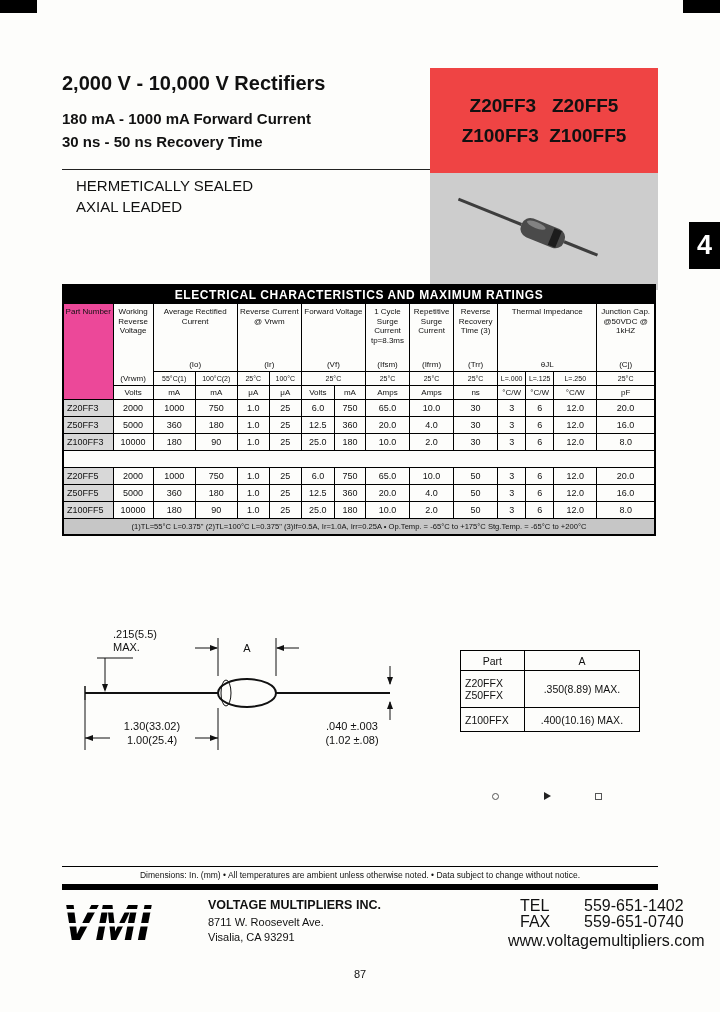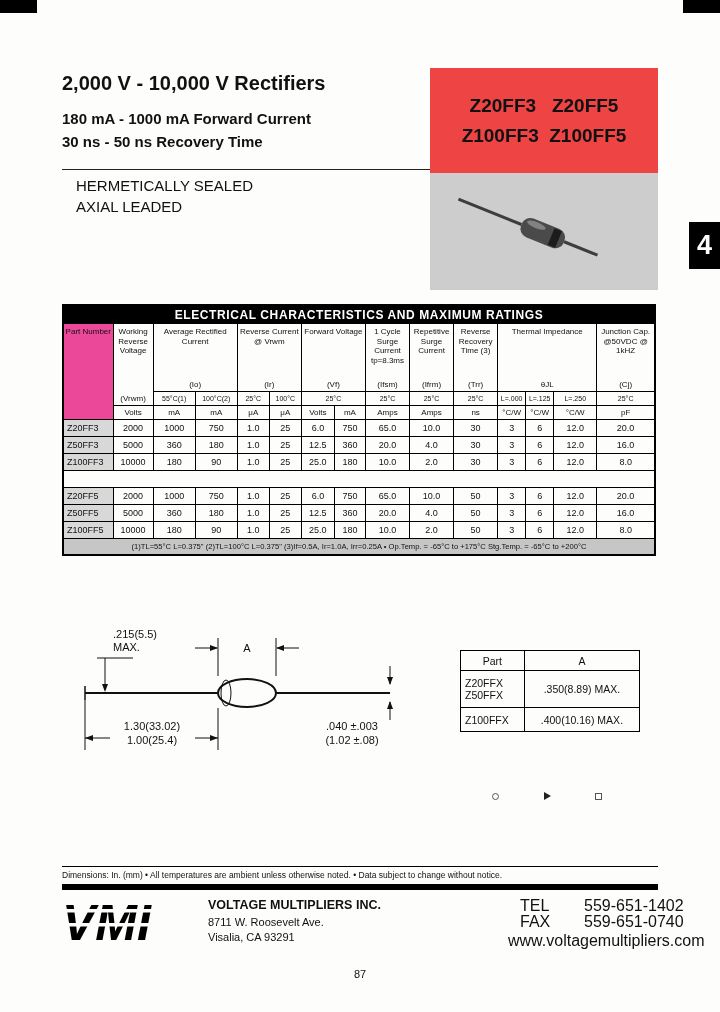--- a/index.html
+++ b/index.html
@@ -23,21 +23,21 @@
     position:absolute; left:430px; top:68px; width:228px; height:105px; background:#ef4444;
     display:flex; flex-direction:column; justify-content:center; align-items:center; gap:8px;
     font-size:19px; font-weight:bold;
   }
   .part-box div { white-space:pre; }
   .photo-box { position:absolute; left:430px; top:173px; width:228px; height:117px; background:#cdcdcd; }
   .header-rule { position:absolute; left:62px; top:169px; width:368px; height:1px; background:#222; }
   .features { position:absolute; left:76px; top:175px; font-size:15px; line-height:21px; }
 
   
-  table.ratings { position:absolute; left:62px; top:304px; width:594px; border-collapse:collapse; table-layout:fixed; }
+  table.ratings { position:absolute; left:62px; top:284px; width:594px; border-collapse:collapse; table-layout:fixed; }
   table.ratings th, table.ratings td { border:1px solid #000; padding:0 1px; text-align:center; vertical-align:middle; font-weight:normal; }
   table.ratings { border:2px solid #000; }
   tr.title-row th { background:#000; color:#fff; font-size:12px; font-weight:bold; height:17px; letter-spacing:0.6px; }
   tr.grp th { position:relative; font-size:8px; line-height:9.5px; vertical-align:top; padding-top:3px; height:64px; }
   tr.grp .sym { position:absolute; bottom:2px; left:0; right:0; text-align:center; }
   th.part-h { background:#ec4899; }
   tr.cond th { font-size:7px; height:13px; }
   tr.units th { font-size:8px; height:13px; }
   table.ratings tbody td { font-size:9px; height:16px; }
   table.ratings tbody td.part-col { text-align:left; padding-left:3px; background:#d8d8d8; }
@@ -57,21 +57,21 @@
   table.dim-table td.a-cell { text-align:center; }
 
   
   .print-marks { position:absolute; left:492px; top:792px; width:110px; display:flex; justify-content:space-between; align-items:center; }
   .pm-circle { width:5px; height:5px; border:1px solid #555; border-radius:50%; }
   .pm-triangle { width:0; height:0; border-top:4px solid transparent; border-bottom:4px solid transparent; border-left:7px solid #222; }
   .pm-square { width:5px; height:5px; border:1px solid #555; }
 
   
   .note-rule { position:absolute; left:62px; top:866px; width:596px; height:1px; background:#000; }
-  .footer-note { position:absolute; left:62px; top:870px; width:596px; text-align:left; font-size:8.5px; }
+  .footer-note { position:absolute; left:62px; top:870px; width:596px; text-align:center; font-size:8.5px; }
   .footer-bar { position:absolute; left:62px; top:884px; width:596px; height:6px; background:#000; }
   .logo { position:absolute; left:62px; top:896px; }
   .company-block { position:absolute; left:208px; top:898px; }
   .company-name { font-size:12.5px; font-weight:bold; margin-bottom:3px; }
   .company-line { font-size:11px; line-height:15px; }
   .contact-block { position:absolute; left:520px; top:898px; font-size:16px; }
   .contact-row { display:flex; line-height:16px; }
   .c-label { width:64px; }
   .website { position:absolute; left:508px; top:932px; font-size:16px; }
   .page-num { position:absolute; left:0; right:0; top:968px; text-align:center; font-size:11px; }

